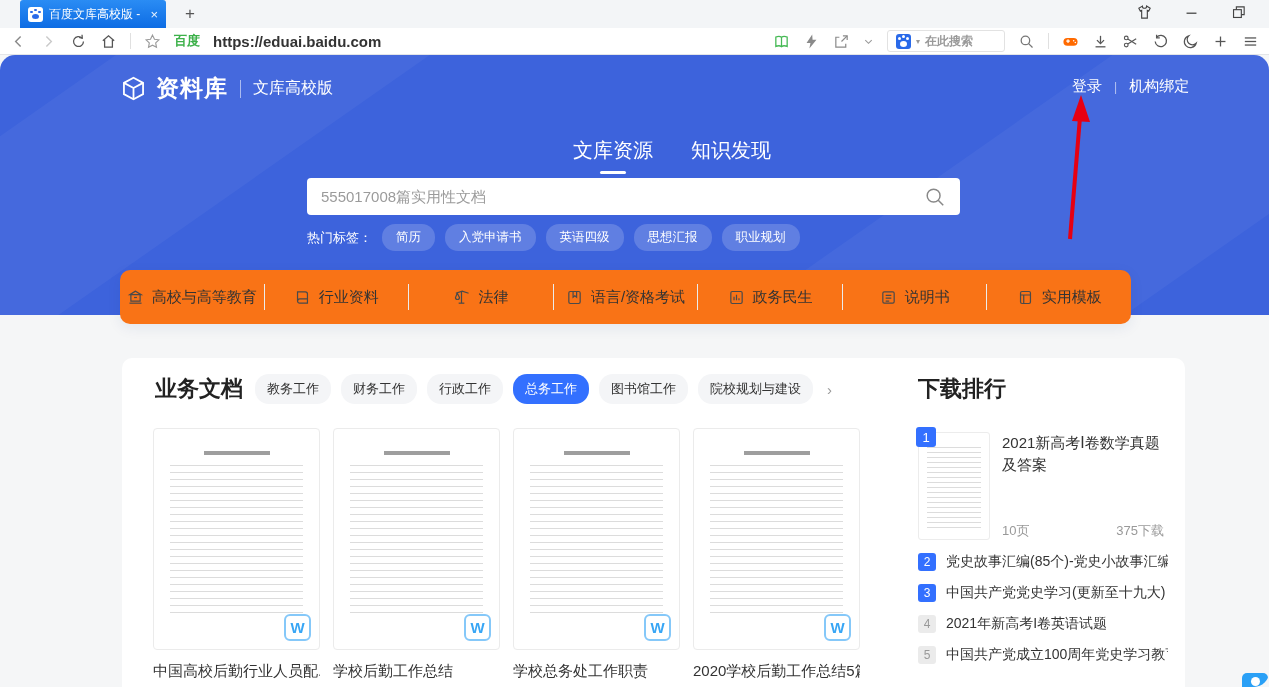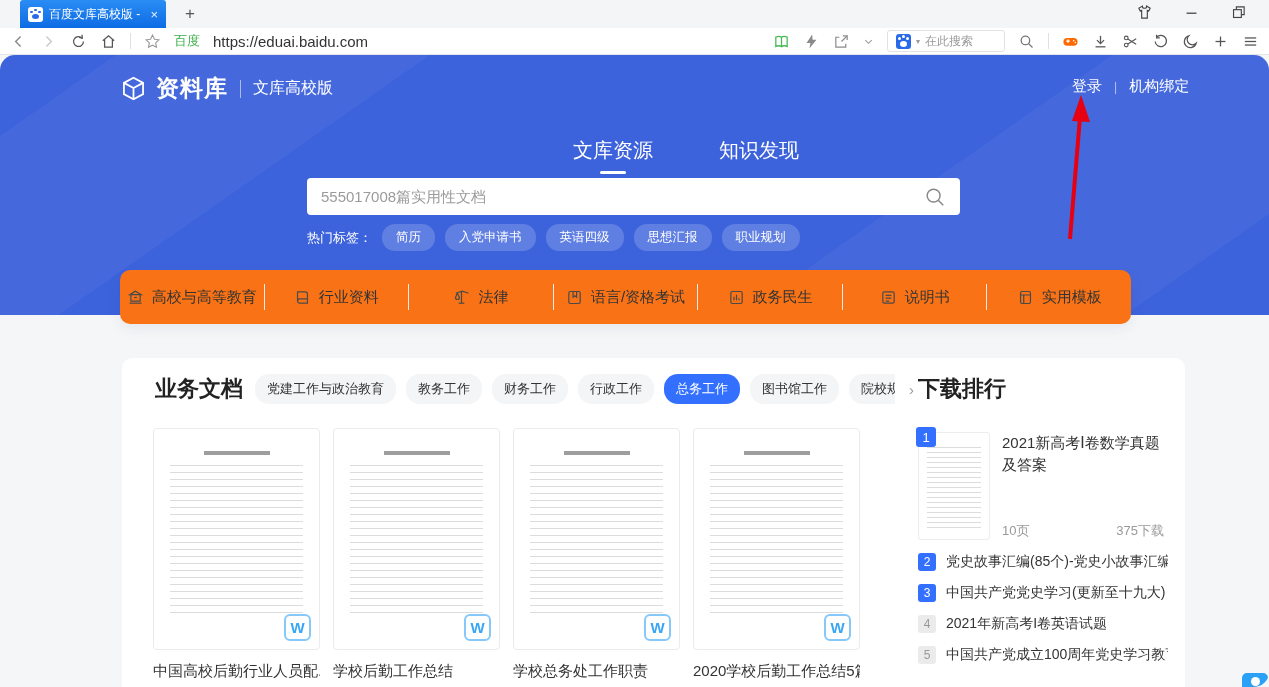--- a/index.html
+++ b/index.html
@@ -9,21 +9,21 @@
 
   
   .chrome { position:absolute; left:0; top:0; width:1269px; height:55px; background:#fbfcfd; z-index:30; }
   .tabbar { position:relative; height:28px; background:#f3f5f7; }
   .tab { position:absolute; left:20px; top:0; width:146px; height:28px; background:linear-gradient(180deg,#2a8cf4,#0d6ce4); color:#fff; display:flex; align-items:center; padding:0 8px; gap:6px; border-radius:3px 3px 0 0; }
   .tab-title { font-size:12px; flex:1; white-space:nowrap; overflow:hidden; }
   .tab-close { font-size:13px; cursor:pointer; opacity:.9; }
   .favicon { width:15px; height:15px; background:#fff; border-radius:3px; display:flex; align-items:center; justify-content:center; flex:none; }
   .newtab { position:absolute; left:178px; top:2px; font-size:17px; color:#555; width:24px; height:24px; text-align:center; line-height:24px; }
   .winctl { position:absolute; right:22px; top:4px; display:flex; gap:30px; align-items:center; color:#444; }
-  .toolbar { height:27px; background:#fff; border-bottom:1px solid #e3e5e8; display:flex; align-items:center; padding:0 10px; gap:13px; color:#555; }
+  .toolbar { height:27px; background:#fff; border-bottom:1px solid #e3e5e8; display:flex; align-items:center; padding:0 10px; gap:13px; color:#555;font-weight:bold; }
   .toolbar .spacer { flex:1; }
   .vdiv { width:1px; height:16px; background:#e0e0e0; }
   .url-star { color:#9a9a9a; }
   .url-site { color:#3db14a; font-size:13px; }
   .url-text { color:#333; font-size:15px; }
   .mini-search { display:flex; align-items:center; gap:5px; border:1px solid #e2e2e2; border-radius:3px; height:22px; padding:0 8px; min-width:118px; background:#fff; }
   .mini-search .q { font-size:12px; color:#999; }
   .caret { font-size:8px; color:#999; }
   .icon16 { width:17px; height:17px; }
   .paw { width:15px; height:15px; background:#2a6ae9; border-radius:3px; position:relative; flex:none; }
@@ -40,21 +40,21 @@
   .hero { position:absolute; left:0; top:0; width:1269px; height:260px; background:#3d63dc; overflow:hidden; }
   .streak { position:absolute; background:rgba(255,255,255,.045); transform:rotate(-35deg); }
   .s1 { width:700px; height:180px; left:-120px; top:-60px; }
   .s2 { width:900px; height:220px; left:640px; top:40px; }
   .brand { position:absolute; left:120px; top:18px; display:flex; align-items:center; gap:9px; color:#fff; }
   .brand-name { font-size:23px; font-weight:bold; letter-spacing:1px; }
   .brand-div { width:1px; height:18px; background:rgba(255,255,255,.55); margin:0 3px; }
   .brand-sub { font-size:16px; }
   .auth { position:absolute; left:1072px; top:22px; display:flex; align-items:center; gap:12px; color:#fff; font-size:15px; }
   .auth .sep { color:rgba(255,255,255,.6); font-size:12px; }
-  .hero-tabs { position:absolute; left:573px; top:82px; display:flex; gap:66px; color:#fff; font-size:20px; }
+  .hero-tabs { position:absolute; left:573px; top:82px; display:flex; gap:38px; color:#fff; font-size:20px; }
   .hero-tab { position:relative; padding-bottom:10px; cursor:pointer; }
   .hero-tab.active::after { content:""; position:absolute; left:50%; transform:translateX(-50%); bottom:0; width:26px; height:3px; background:#fff; border-radius:2px; }
   .hero-search { position:absolute; left:307px; top:123px; width:653px; height:37px; background:#fff; border-radius:4px; display:flex; align-items:center; padding:0 14px; gap:10px; }
   .hero-search input { flex:1; border:none; outline:none; font-size:15px; color:#333; font-family:inherit; }
   .hero-search input::placeholder { color:#9b9b9b; }
   .hot-row { position:absolute; left:307px; top:169px; display:flex; align-items:center; gap:10px; color:#fff; font-size:13px; }
   .hot-pill { background:rgba(255,255,255,.18); border-radius:13px; padding:5px 14px; font-size:12.5px; cursor:pointer; }
   .red-arrow { position:absolute; left:1052px; top:36px; }
 
   .cat-card { position:absolute; left:120px; top:215px; width:1011px; height:54px; background:#f97316; border-radius:10px; box-shadow:0 4px 14px rgba(30,50,120,.08); display:flex; align-items:center; z-index:5; }
@@ -326,21 +326,20 @@
         </svg>
       <span>实用模板</span>
     </div>
   </div>
 
   <div class="main-card">
 
     <div class="sec-head">
       <span class="sec-title">业务文档</span>
       <div class="tag-row">
-        <span class="tag-pill">党建工作与政治教育</span>
         <span class="tag-pill">教务工作</span>
         <span class="tag-pill">财务工作</span>
         <span class="tag-pill">行政工作</span>
         <span class="tag-pill active">总务工作</span>
         <span class="tag-pill">图书馆工作</span>
         <span class="tag-pill">院校规划与建设</span>
 
       </div>
       <span class="tag-more">›</span>
     </div>

